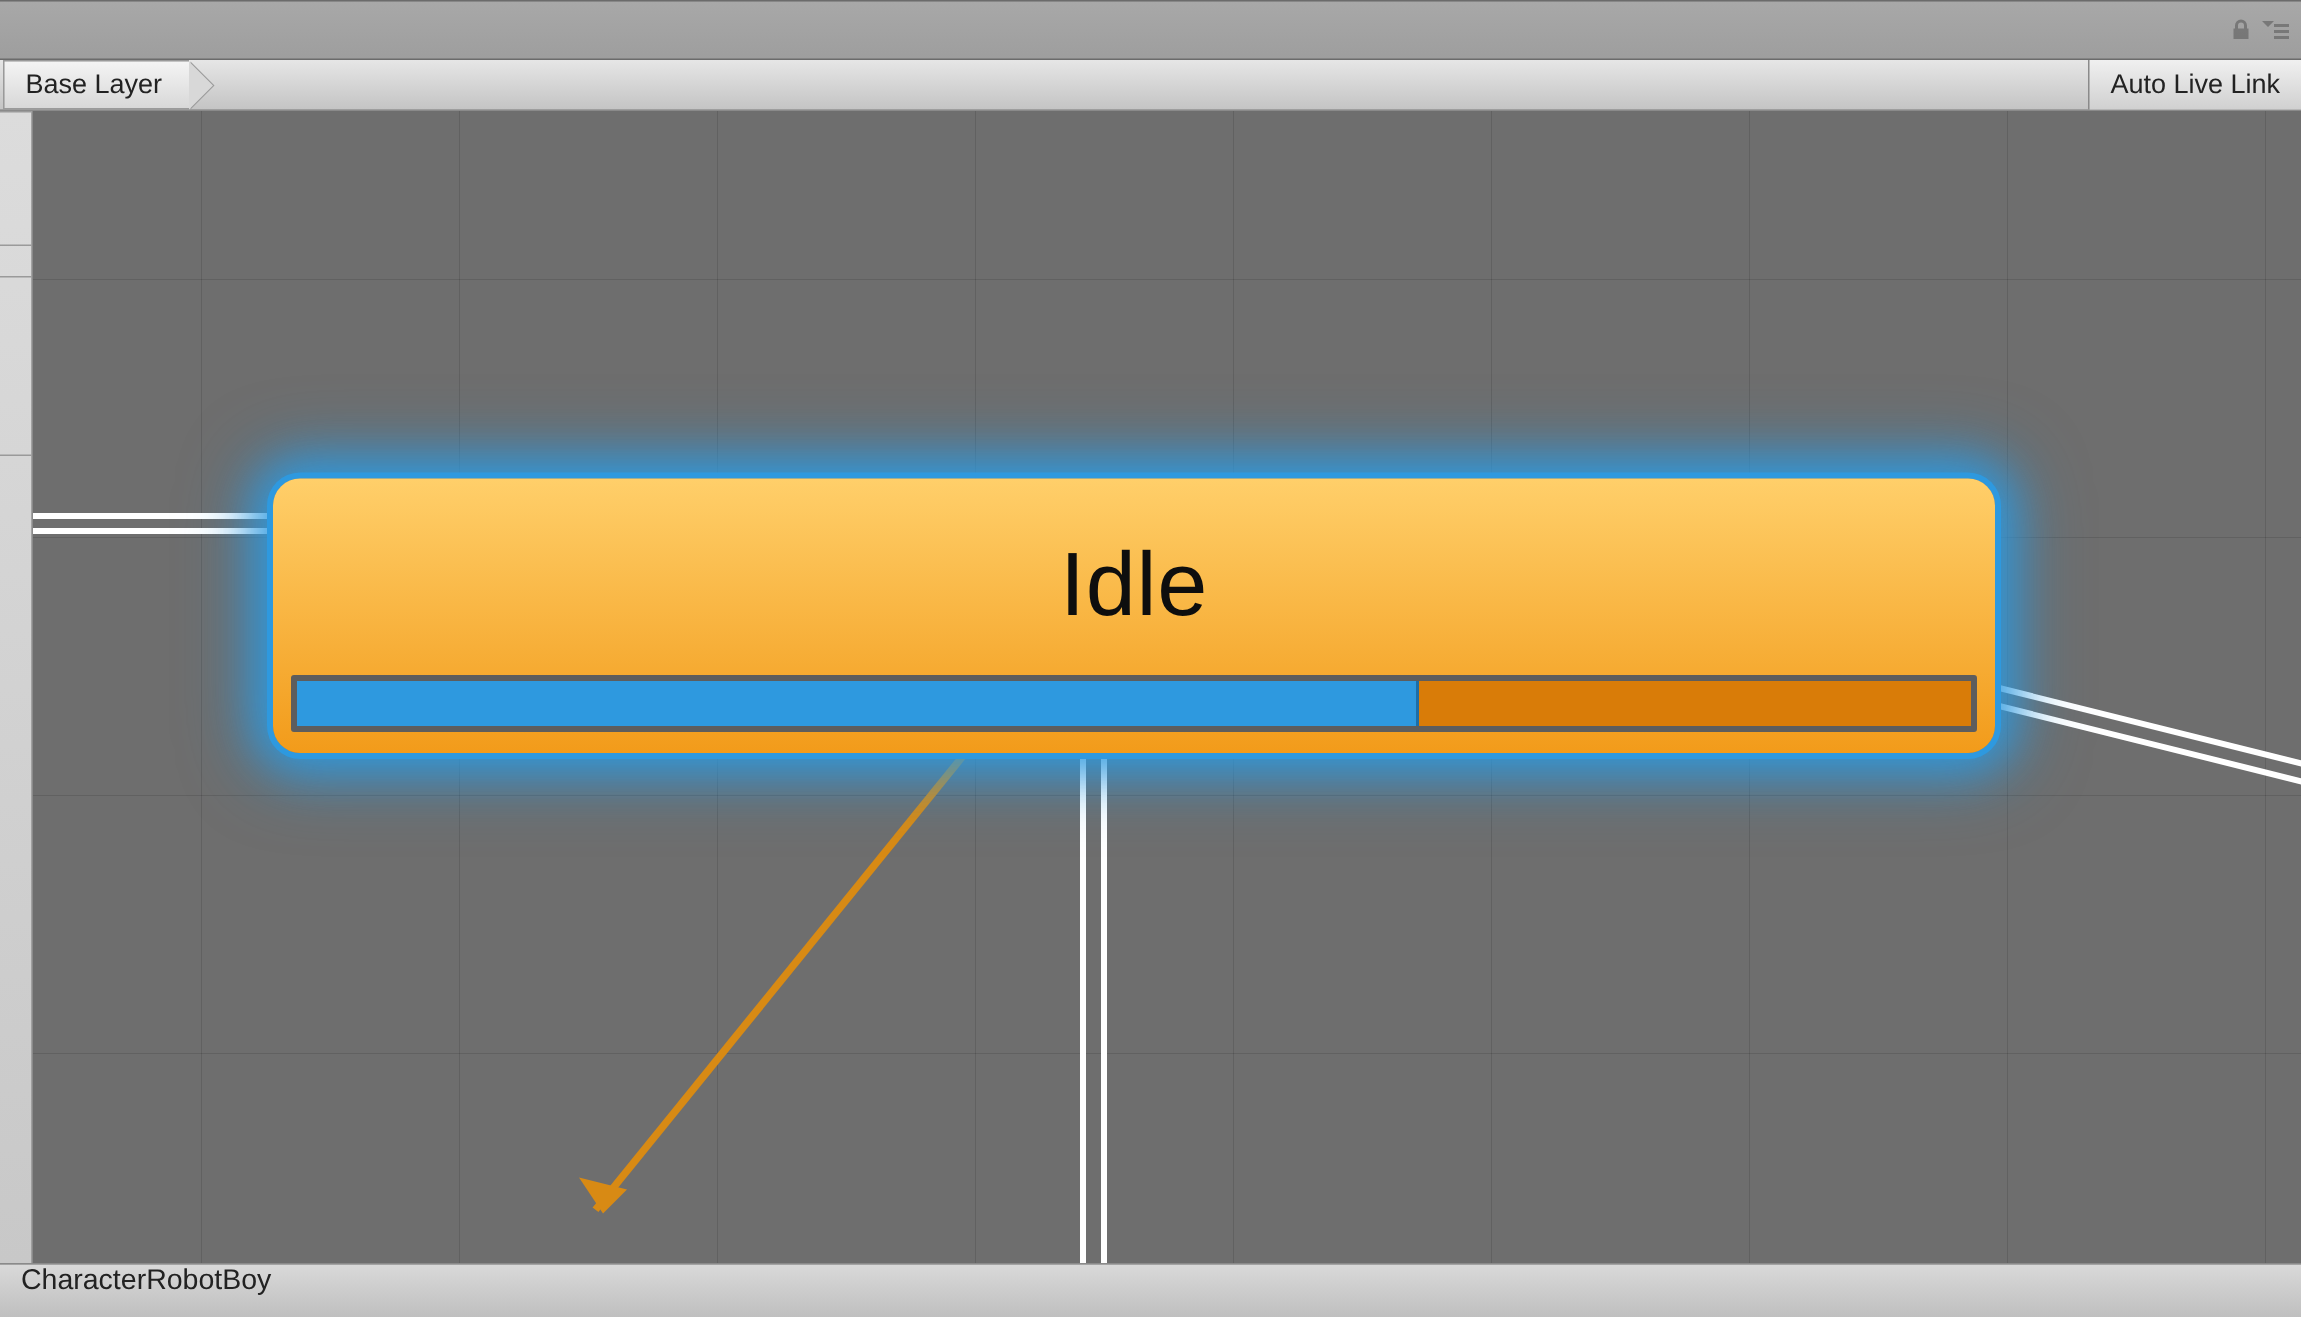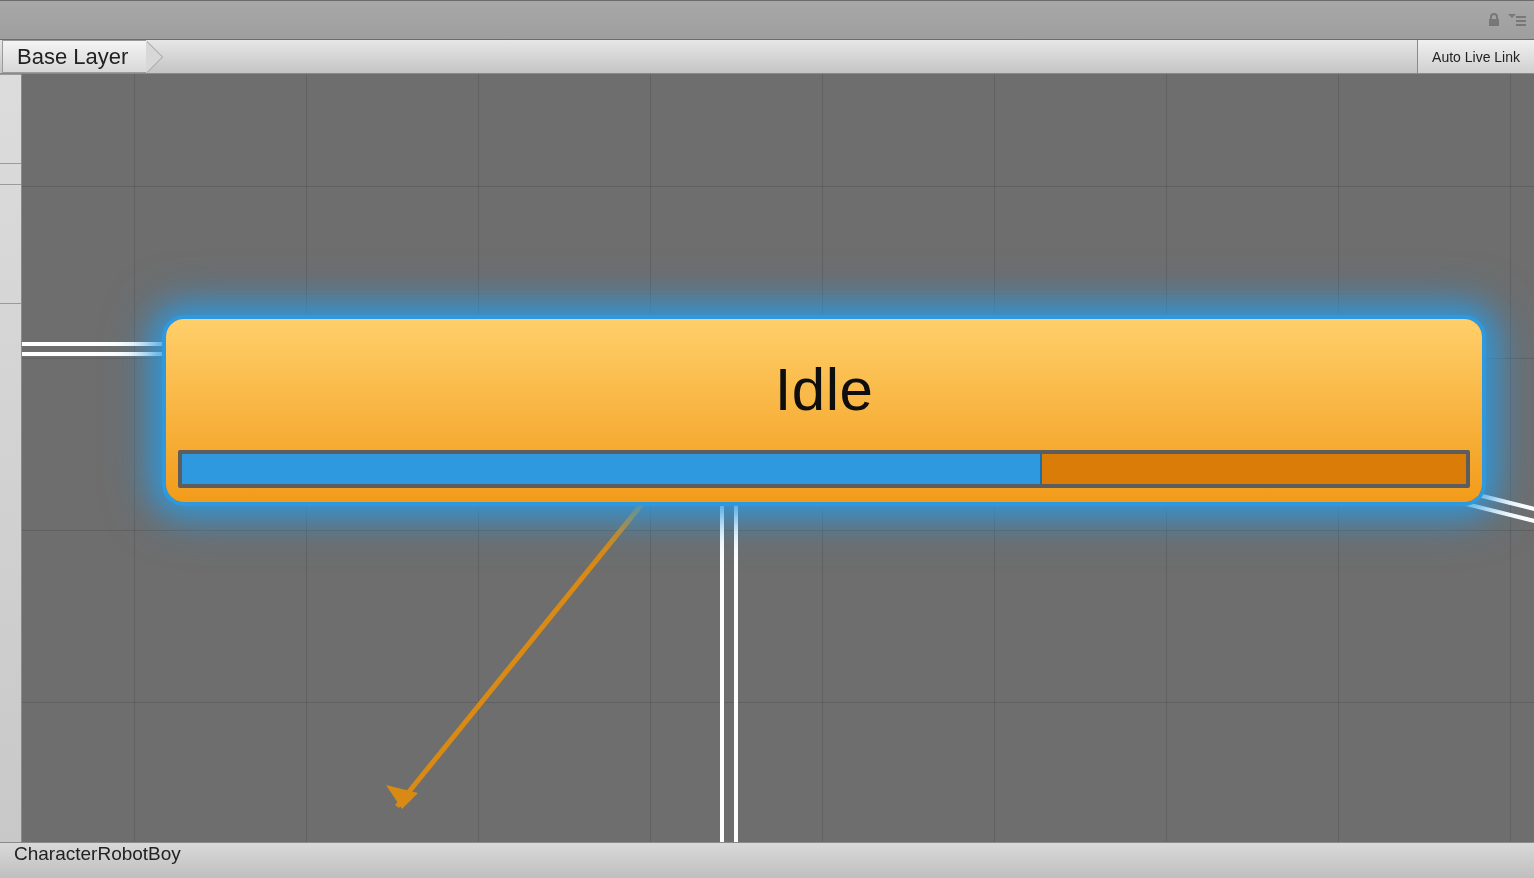--- a/index.html
+++ b/index.html
@@ -37,21 +37,21 @@
     background: linear-gradient(#e6e6e6, #c4c4c4);
     border-bottom: 1px solid #8a8a8a;
     display: flex;
     align-items: stretch;
     position: relative;
   }
   .crumb {
     display: flex;
     align-items: center;
     padding: 0 18px 0 14px;
-    font-size: 22px;
+    font-size: 18px;
     color: #222;
     background: linear-gradient(#f4f4f4, #d8d8d8);
     border: 1px solid #9a9a9a;
     border-right: none;
     position: relative;
     margin-left: 2px;
     cursor: pointer;
   }
   .crumb::after {
     content: "";
@@ -73,21 +73,21 @@
     width: 0;
     border-top: 16px solid transparent;
     border-bottom: 16px solid transparent;
     border-left: 16px solid #9a9a9a;
   }
   .livelink {
     margin-left: auto;
     display: flex;
     align-items: center;
     padding: 0 14px;
-    font-size: 14px;
+    font-size: 18px;
     color: #222;
     background: linear-gradient(#f0f0f0, #d0d0d0);
     border-left: 1px solid #8a8a8a;
     cursor: pointer;
   }
 
   
   .graph-wrap {
     flex: 1;
     display: flex;
@@ -131,23 +131,23 @@
   .edge-diag {
     position: absolute;
     background: #fff;
     height: 4px;
     transform-origin: left center;
   }
 
   
   .state-node {
     position: absolute;
-    left: 144px;
+    left: 160px;
     top: 245px;
-    width: 1316px;
+    width: 1148px;
     border-radius: 18px;
     background: linear-gradient(#ffcf6a, #f29b1a);
     box-shadow:
       0 0 0 4px #2e99df,
       0 0 30px 10px rgba(46,153,223,0.9),
       0 0 45px 16px rgba(46,153,223,0.55);
     padding: 18px 12px 14px 12px;
     text-align: center;
     cursor: pointer;
   }

